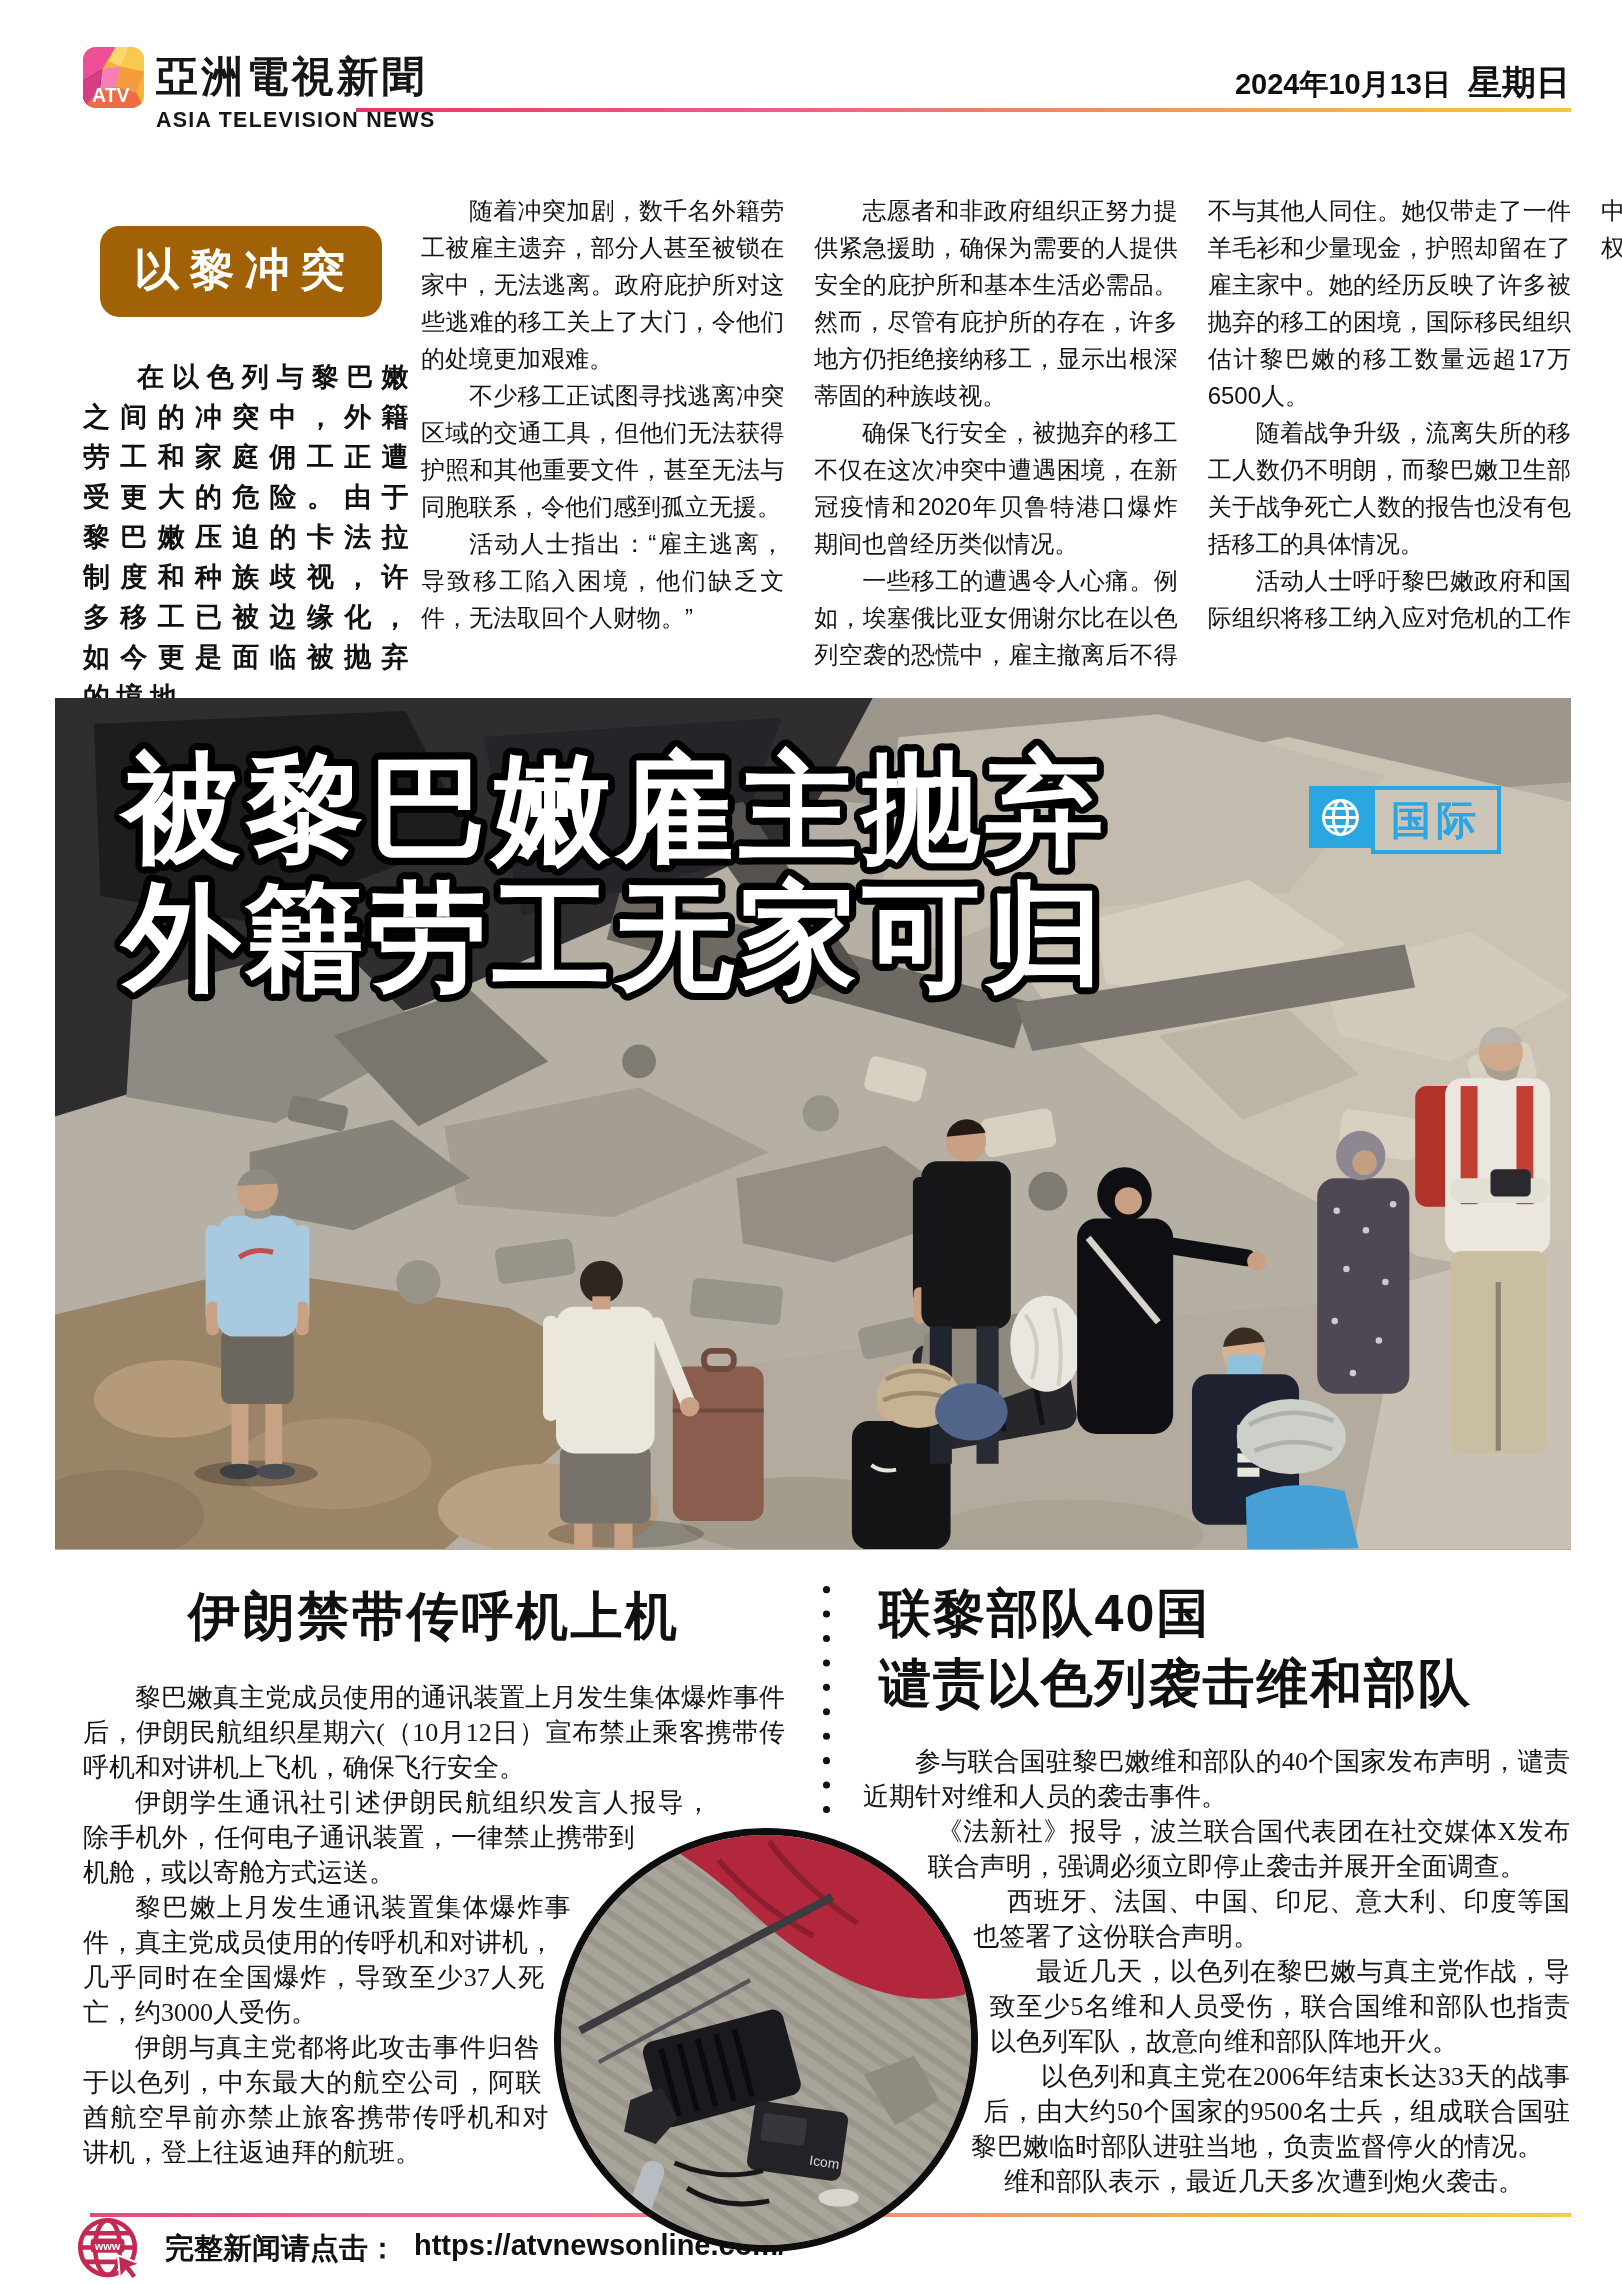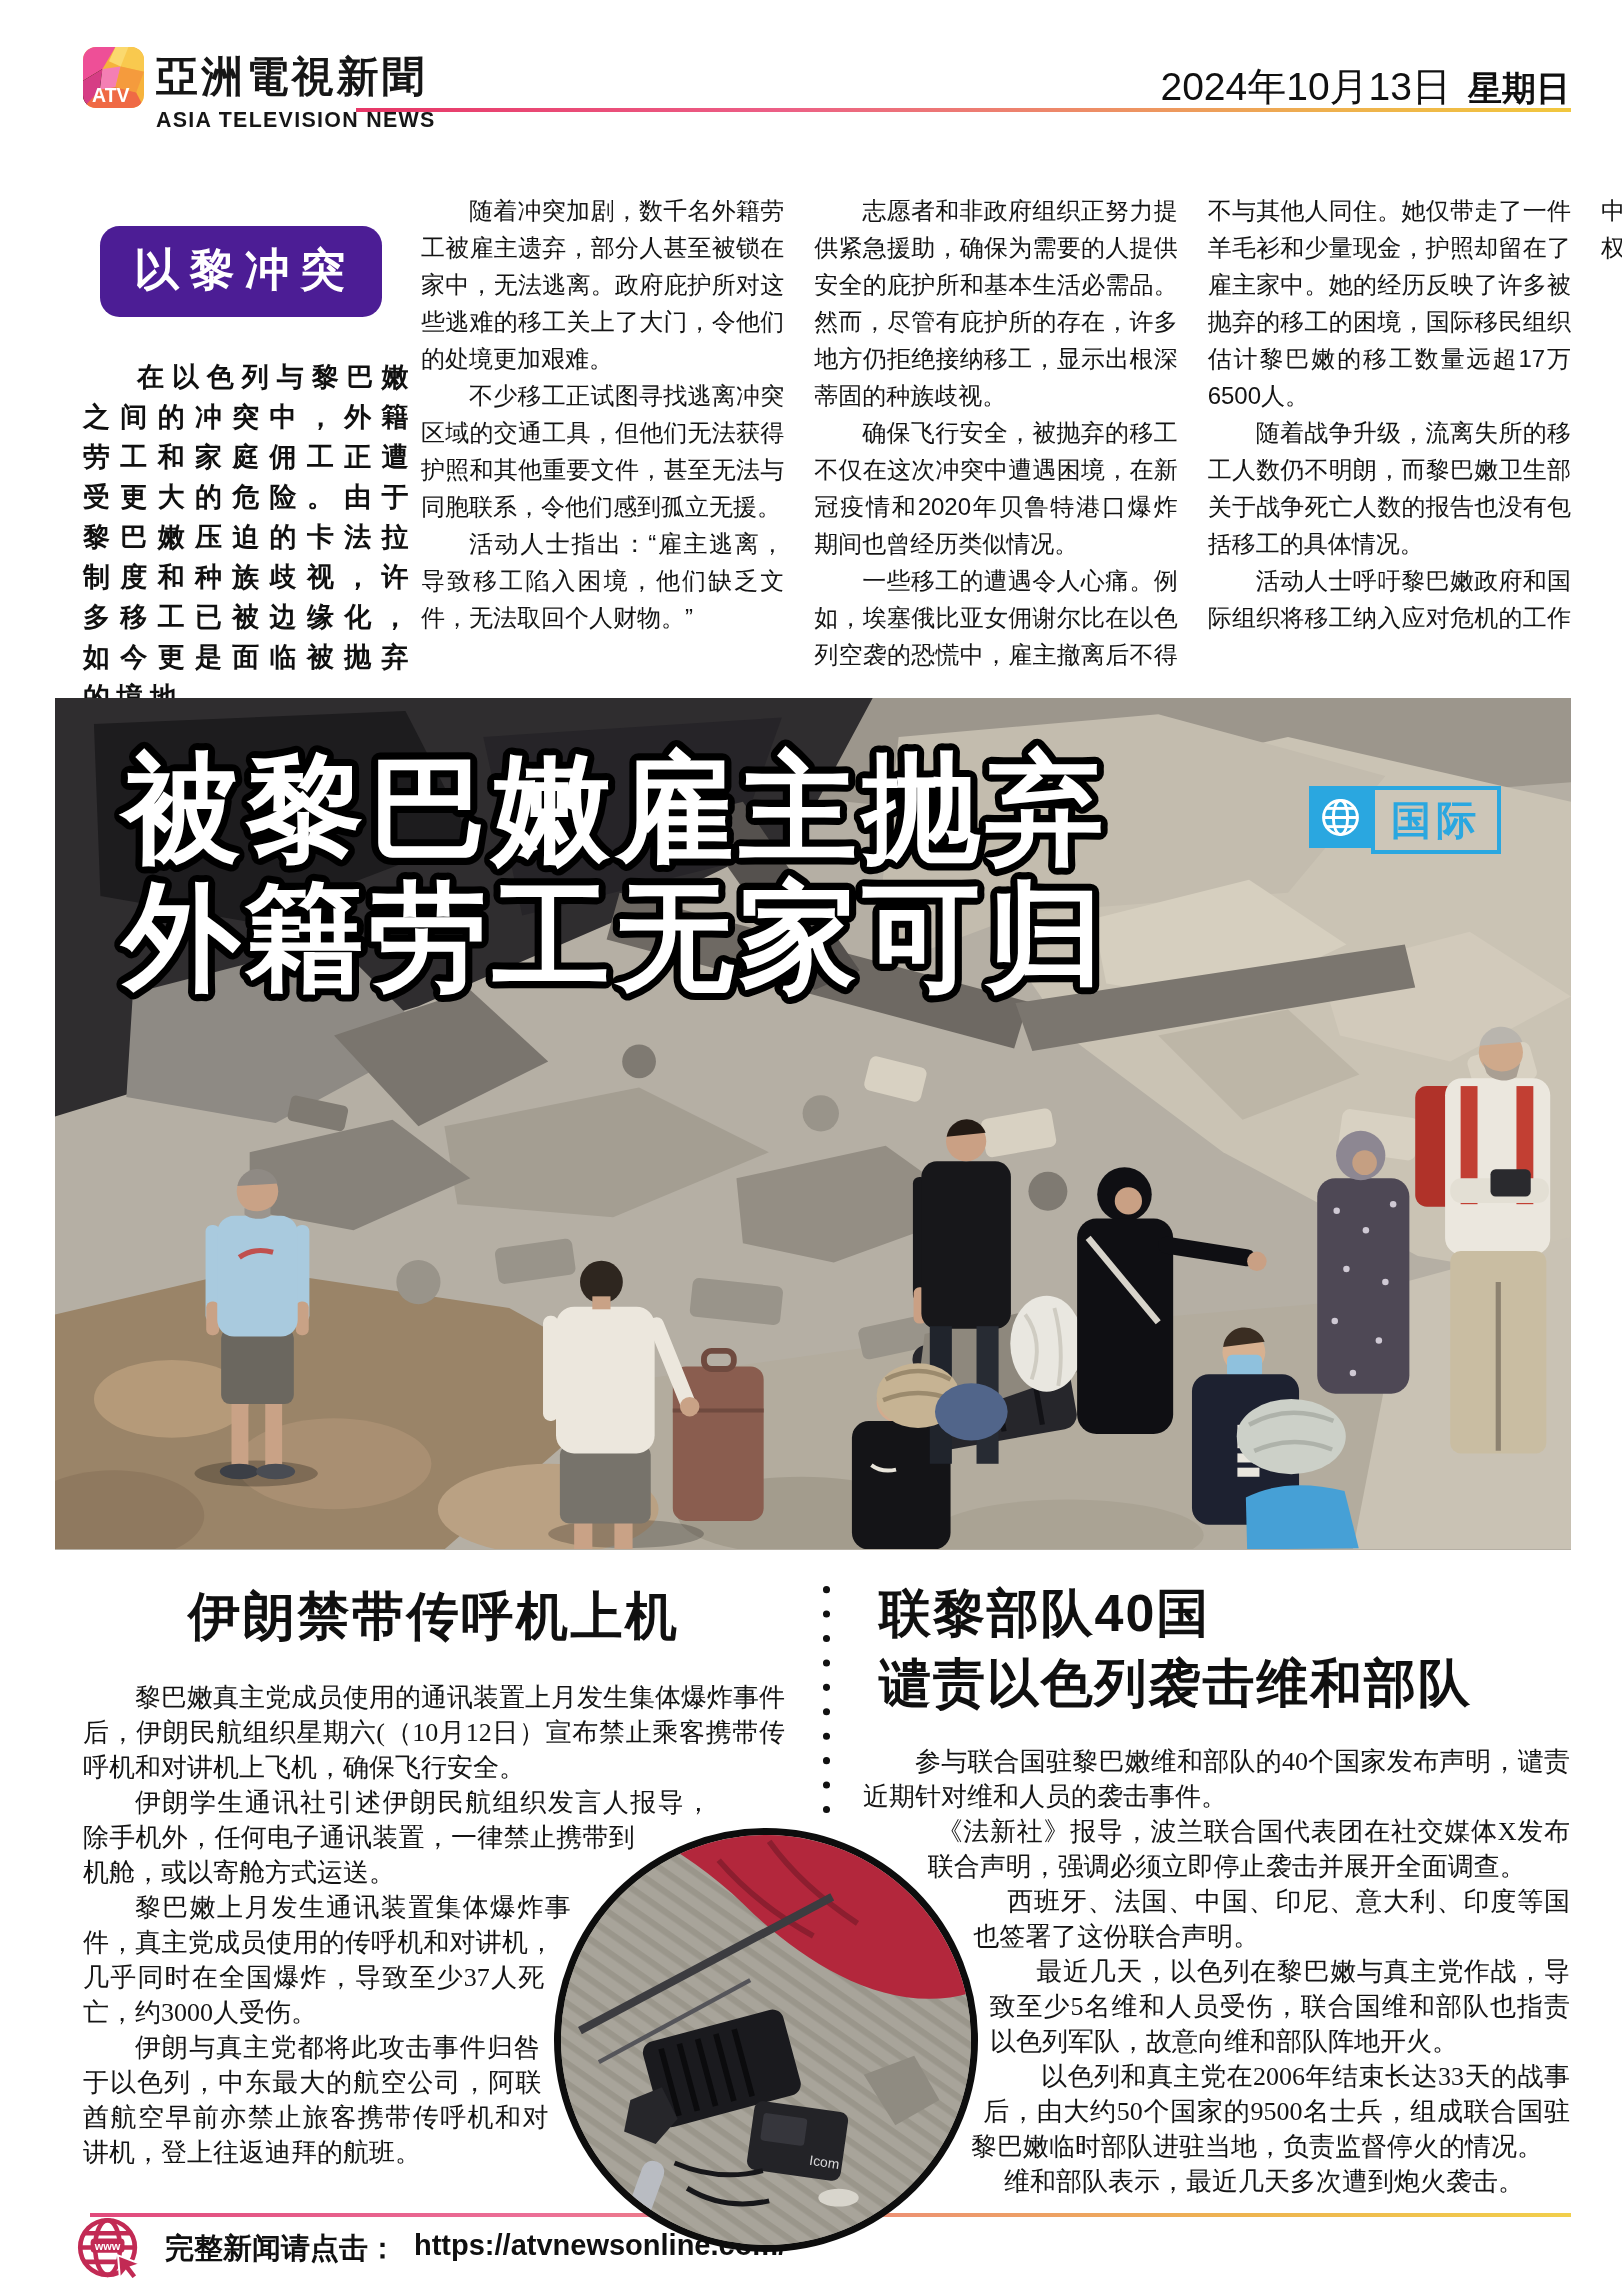--- a/index.html
+++ b/index.html
@@ -7,27 +7,27 @@
   body {
     position:relative; background:#ffffff; color:#101010;
     font-family:"Liberation Sans", sans-serif; overflow:hidden;
   }
   
   .logo { position:absolute; left:83px; top:47px; width:61px; height:61px; }
   .masthead { position:absolute; left:156px; top:49px; }
   .brand-cn { font-size:42px; font-weight:900; letter-spacing:3.2px; color:#161616; }
   .brand-en { font-size:21.4px; font-weight:700; letter-spacing:1.3px; color:#161616; margin-top:2.6px; }
   .datebox { position:absolute; right:53px; top:60px; display:flex; align-items:baseline; gap:17px; }
-  .date-txt { font-size:39px; font-weight:400; }
+  .date-txt { font-size:29px; font-weight:700; }
   .weekday-txt { font-size:34px; font-weight:900; }
   .top-rule { position:absolute; top:108px; left:356px; width:1215px; height:3.9px;
     background:linear-gradient(90deg,#e73767 0%,#ec5f86 35%,#eeb04e 80%,#f1c73e 100%); }
   
   .lead-first { position:absolute; top:190px; left:83px; width:332px; }
-  .kicker { display:inline-block; margin-top:36px; margin-left:17px; background:#4c1d95; color:#fff;
+  .kicker { display:inline-block; margin-top:36px; margin-left:17px; background:#a16207; color:#fff;
     font-size:45px; font-weight:900; letter-spacing:10.4px; padding:14.3px 26px 17px 34px; border-radius:19.5px; }
   .lead-intro { margin-top:40px; font-size:27px; line-height:40px; font-weight:800;
     letter-spacing:6.5px; text-indent:2em; text-align:justify; }
   .lead-cols { position:absolute; top:192px; left:421px; width:1150px; height:514px;
     column-count:3; column-gap:30px; column-fill:auto; }
   .lead-cols p, .b-col p { font-size:24px; line-height:37px; text-indent:2em; text-align:justify; color:#141414; }
   
   .photo { position:absolute; top:698px; left:55px; width:1516px; height:852px; overflow:hidden; background:#b5afa4; }
   .photo > svg { position:absolute; inset:0; }
   .headline-svg { position:absolute; inset:0; }

